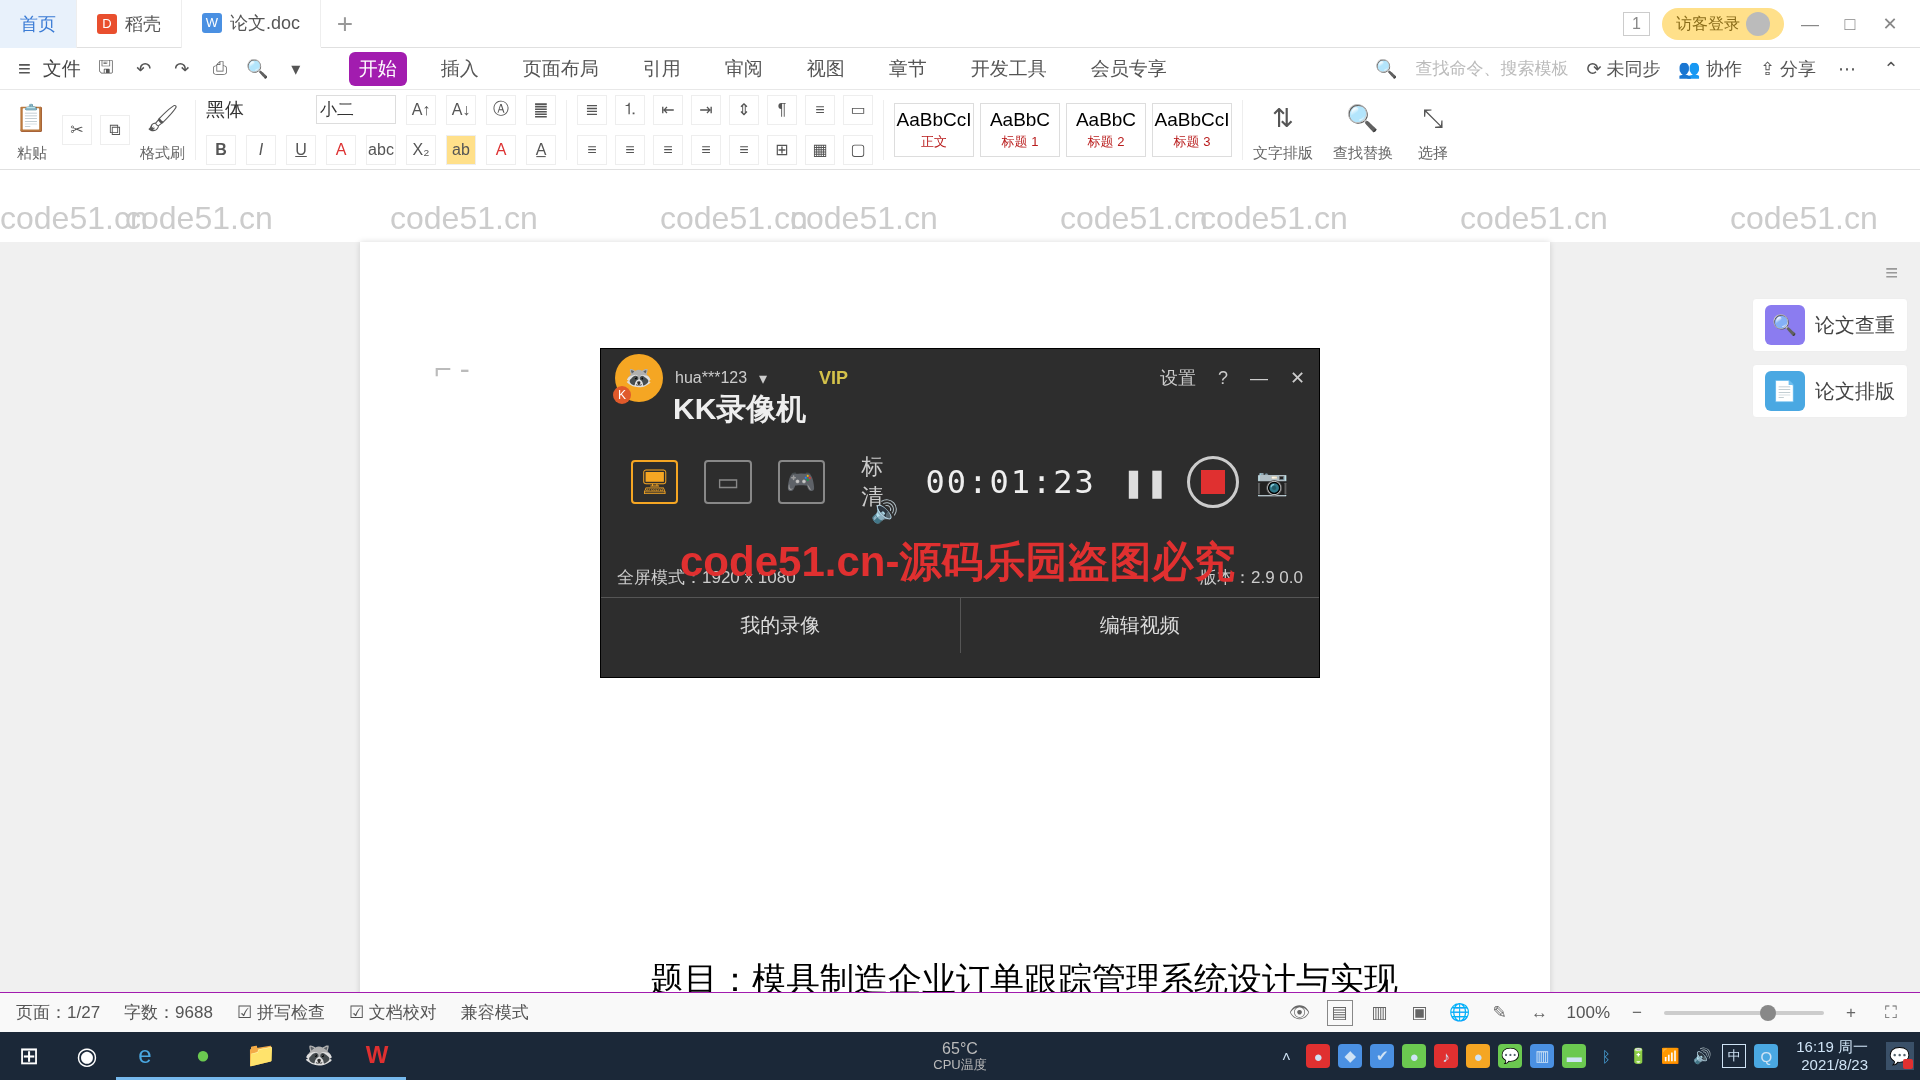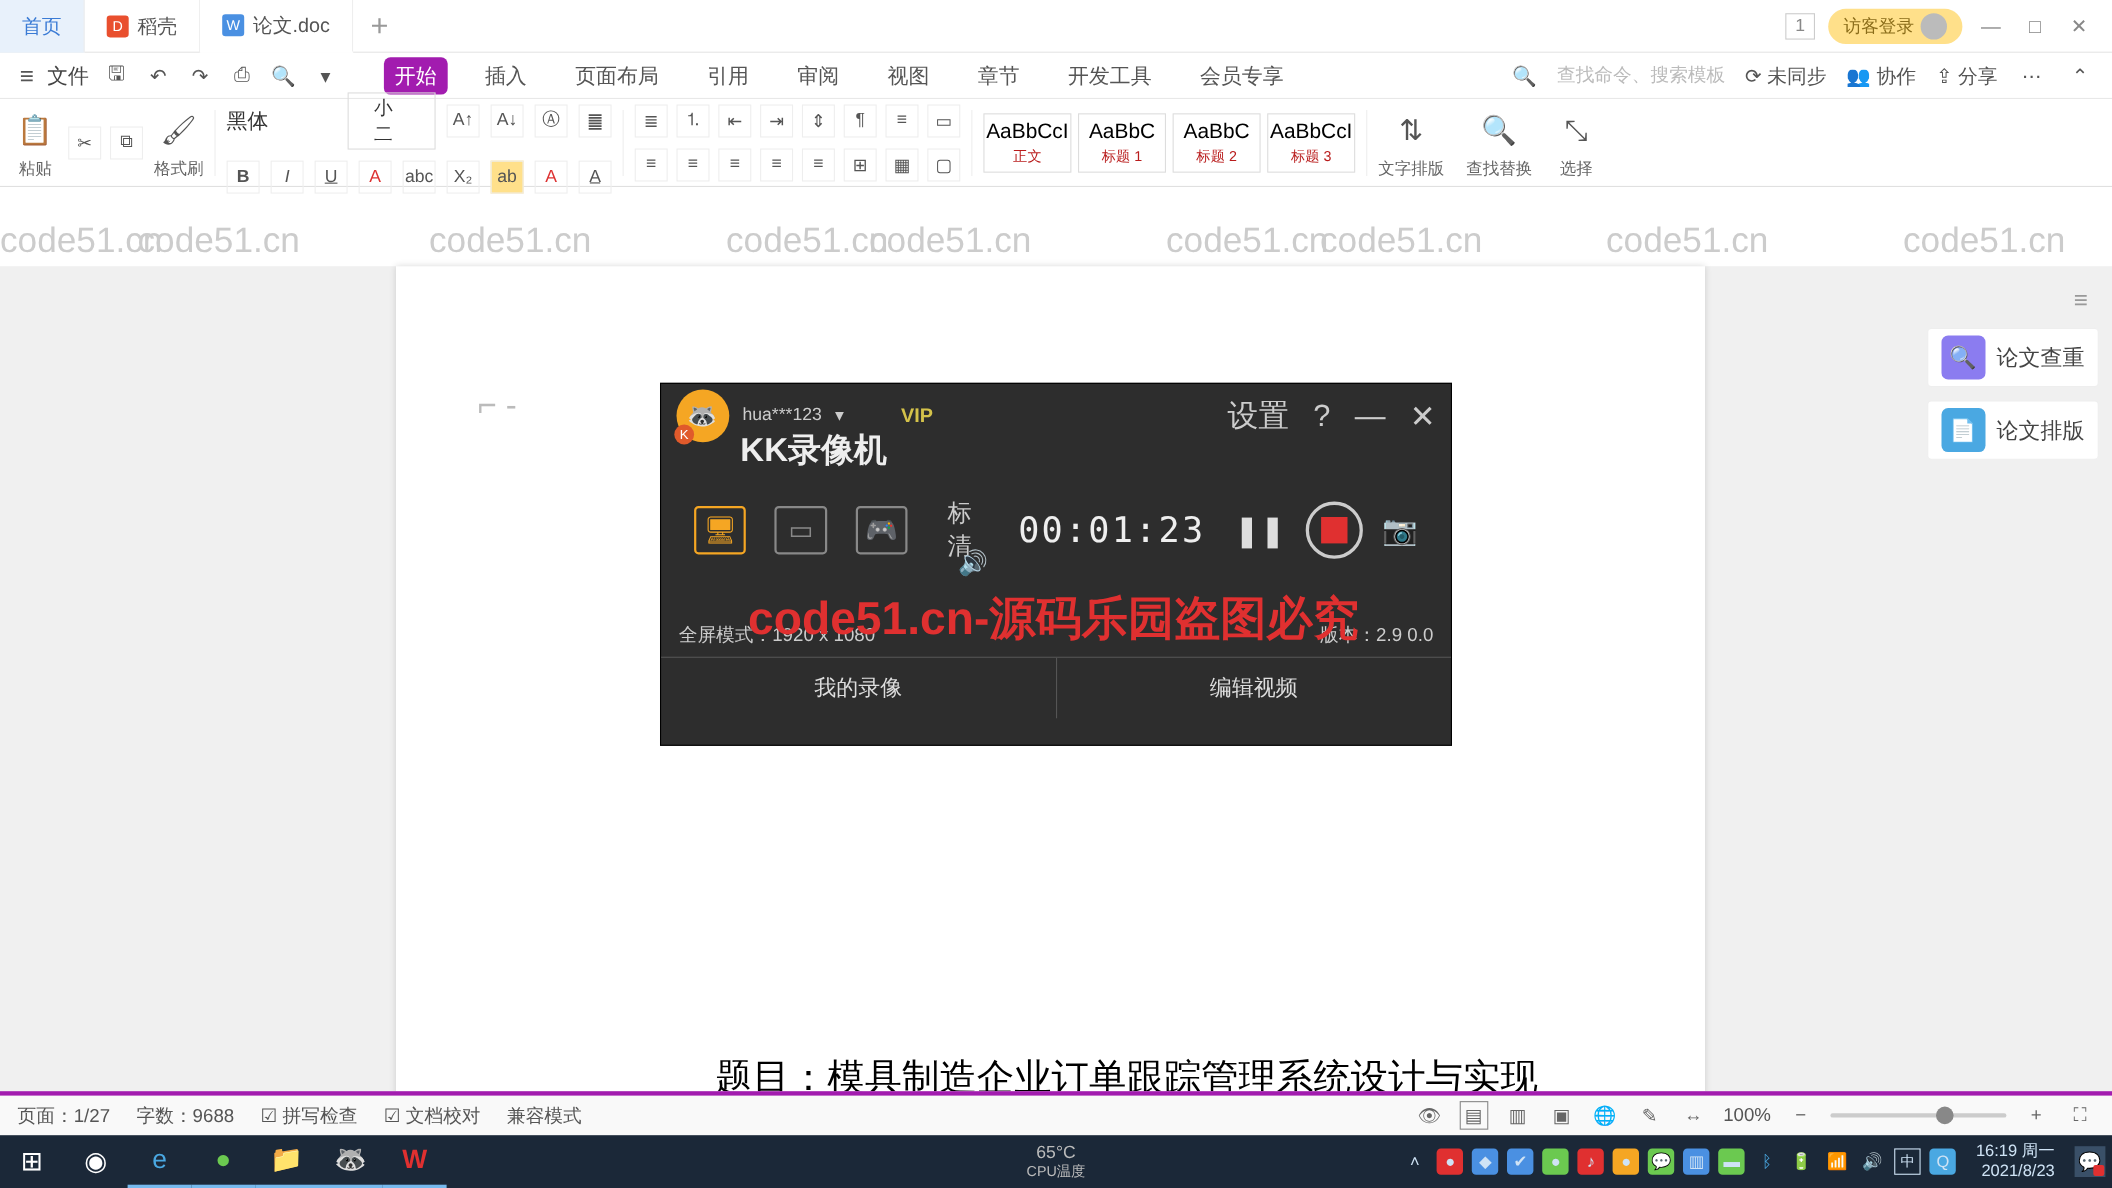--- a/index.html
+++ b/index.html
@@ -33,21 +33,21 @@
 .menu-tab.active { background:#a21caf; color:#fff; }
 .menu-right { position:absolute; right:16px; display:flex; align-items:center; gap:18px; font-size:18px; color:#555; }
 .search-hint { color:#bbb; font-size:17px; }
 
 .ribbon { height:80px; background:#fff; display:flex; align-items:center; padding:0 12px; gap:10px; border-bottom:1px solid #e0e0e0; position:relative; z-index:5; }
 .r-group { display:flex; flex-direction:column; align-items:center; gap:4px; font-size:15px; color:#666; }
 .r-icons-row { display:flex; gap:8px; }
 .r-btn { width:30px; height:30px; border:1px solid #eee; display:flex; align-items:center; justify-content:center; color:#555; font-size:16px; }
 .r-big { width:40px; height:44px; display:flex; align-items:center; justify-content:center; font-size:26px; color:#555; }
 .font-name { font-size:19px; color:#333; width:100px; }
-.font-size { font-size:17px; color:#333; width:80px; border:1px solid #ddd; padding:2px 23px; }
+.font-size { font-size:17px; color:#333; width:80px; border:1px solid #ddd; padding:2px 3px; }
 .styles { display:flex; gap:6px; }
 .style-box { width:80px; height:54px; border:1px solid #ddd; display:flex; flex-direction:column; align-items:center; justify-content:center; font-family:"Times New Roman",serif; }
 .style-box .prev { font-size:19px; }
 .style-box .lab { font-size:13px; color:#b91c1c; margin-top:2px; }
 .r-divider { width:1px; height:60px; background:#eee; }
 
 .doc-area { position:absolute; top:242px; left:0; right:0; bottom:48px; background:#f0f0f0; z-index:2; }
 .page { position:absolute; left:360px; top:0; width:1190px; height:100%; background:#fff; box-shadow:0 0 6px rgba(0,0,0,.15); }
 .doc-title { position:absolute; top:500px; left:0; right:0; text-align:center; font-family:SimSun,serif; font-size:54px; font-weight:700; letter-spacing:22px; color:#000; }
 .doc-subject { position:absolute; top:715px; left:290px; font-family:SimSun,serif; font-size:34px; color:#000; } 
@@ -62,38 +62,38 @@
 .rp-txt { font-size:20px; color:#444; }
 
 
 .kk { position:absolute; left:600px; top:348px; width:720px; height:330px; background:#2d2d2d; border:1px solid #000; z-index:20; color:#ddd; }
 .kk-top { height:58px; display:flex; align-items:center; padding:0 14px; gap:12px; }
 .kk-logo { width:48px; height:48px; border-radius:50%; background:#f5a623; display:flex; align-items:center; justify-content:center; font-size:22px; color:#3a2a10; position:relative; }
 .kk-logo::after { content:"K"; position:absolute; bottom:-2px; left:-2px; width:18px; height:18px; background:#e05a2b; border-radius:50%; font-size:12px; color:#fff; display:flex; align-items:center; justify-content:center; }
 .kk-title { font-size:30px; font-weight:700; color:#eee; margin-left:0;text-align:right; }
 .kk-user { font-size:16px; color:#ccc; }
 .kk-vip { color:#d4c24a; font-weight:700; font-size:18px; margin-left:40px; }
-.kk-top-right { margin-left:auto; display:flex; gap:22px; align-items:center; font-size:28px; color:#ccc; }
+.kk-top-right { margin-left:auto; display:flex; gap:22px; align-items:center; font-size:18px; color:#ccc; }
 .kk-mid { height:150px; display:flex; align-items:center; padding:0 30px; gap:26px; }
 .kk-mode { width:54px; height:44px; border:2px solid #888; border-radius:4px; display:flex; align-items:center; justify-content:center; font-size:24px; color:#888; }
 .kk-mode.active { border-color:#f5a623; color:#f5a623; }
 .kk-qual { font-size:22px; color:#ccc; }
 .kk-time { font-size:32px; color:#eee; font-family:monospace; letter-spacing:2px; }
 .kk-ctrl { margin-left:auto; display:flex; gap:18px; align-items:center; }
 .kk-pause { font-size:28px; color:#ddd; }
 .kk-rec { width:52px; height:52px; border:3px solid #ccc; border-radius:50%; display:flex; align-items:center; justify-content:center; }
 .kk-rec-sq { width:24px; height:24px; background:#e03030; }
 .kk-cam { font-size:26px; color:#ddd; }
 .kk-vol { position:absolute; left:270px; top:150px; font-size:22px; color:#ccc; }
 .kk-info { height:40px; display:flex; align-items:center; justify-content:space-between; padding:0 16px; font-size:17px; color:#ccc; }
 .kk-bottom { height:56px; display:flex; border-top:1px solid #555; }
 .kk-bbtn { flex:1; display:flex; align-items:center; justify-content:center; font-size:20px; color:#ddd; border-right:1px solid #555; }
 .kk-bbtn:last-child { border-right:none; }
 
-.statusbar { position:absolute; left:0; right:0; bottom:48px; height:40px; background:#f9f9f9; border-top:4px solid #a21caf; display:flex; align-items:center; padding:0 16px; gap:24px; font-size:17px; color:#555; z-index:8; }
+.statusbar { position:absolute; left:0; right:0; bottom:48px; height:40px; background:#f9f9f9; border-top:1px solid #a21caf; display:flex; align-items:center; padding:0 16px; gap:24px; font-size:17px; color:#555; z-index:8; }
 .sb-right { margin-left:auto; display:flex; align-items:center; gap:14px; }
 .sb-ico { width:26px; height:26px; display:flex; align-items:center; justify-content:center; color:#666; font-size:17px; }
 .zoom-track { width:160px; height:4px; background:#ccc; position:relative; border-radius:2px; }
 .zoom-thumb { position:absolute; top:-6px; left:96px; width:16px; height:16px; border-radius:50%; background:#888; }
 
 .taskbar { position:absolute; left:0; right:0; bottom:0; height:48px; background:#1b2838; display:flex; align-items:center; z-index:40; }
 .tb-btn { width:58px; height:48px; display:flex; align-items:center; justify-content:center; color:#fff; font-size:24px; }
 .tb-btn.active { border-bottom:3px solid #76b9ed; }
 .tb-center { position:absolute; left:50%; transform:translateX(-50%); color:#bbb; font-size:16px; display:flex; flex-direction:column; align-items:center; line-height:1.1;}
 .tray { margin-left:auto; display:flex; align-items:center; gap:8px; padding-right:6px; }

